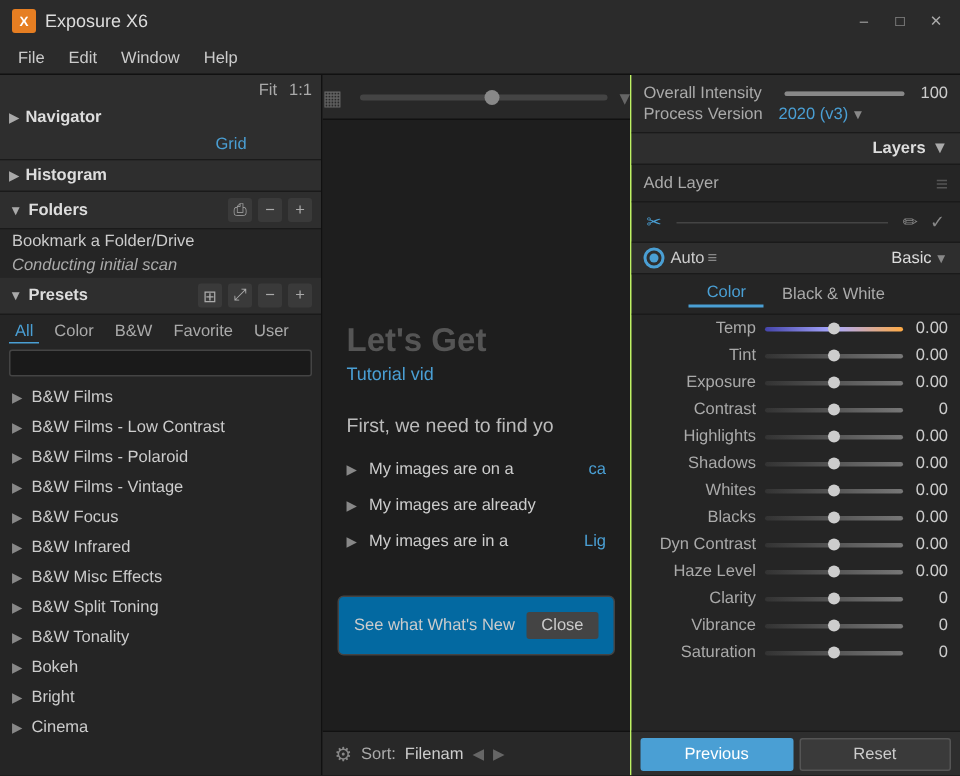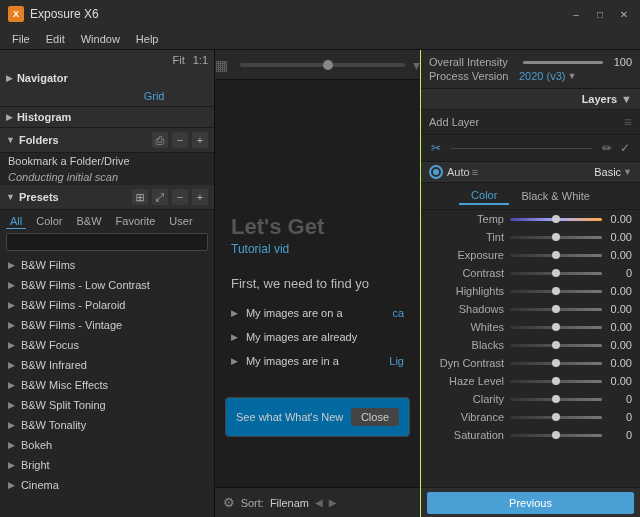--- a/index.html
+++ b/index.html
@@ -923,17 +923,18 @@
         <span class="slider-label">Saturation</span>
         <div class="slider-track">
           <div class="slider-thumb center"></div>
         </div>
         <span class="slider-value">0</span>
       </div>
     </div>
 
     <div class="right-bottom">
       <button class="prev-btn active">Previous</button>
+      <button class="reset-btn">Reset</button>
     </div>
 
   </div>
 
 </div>
 
 </body></html>

